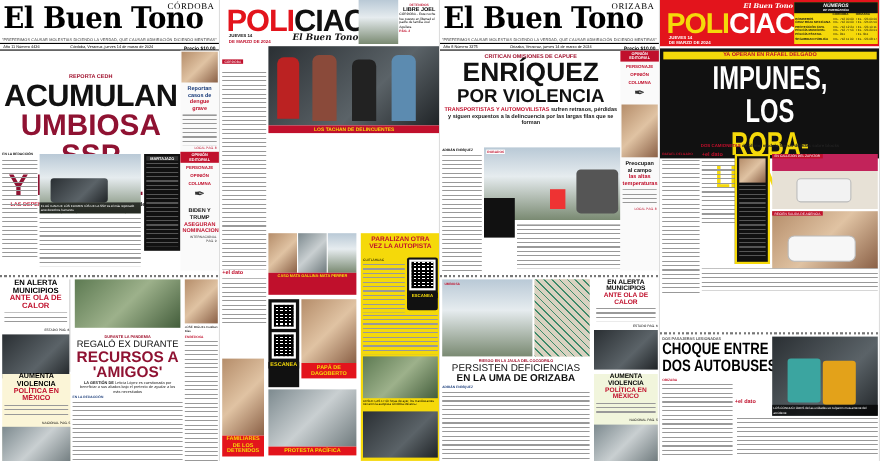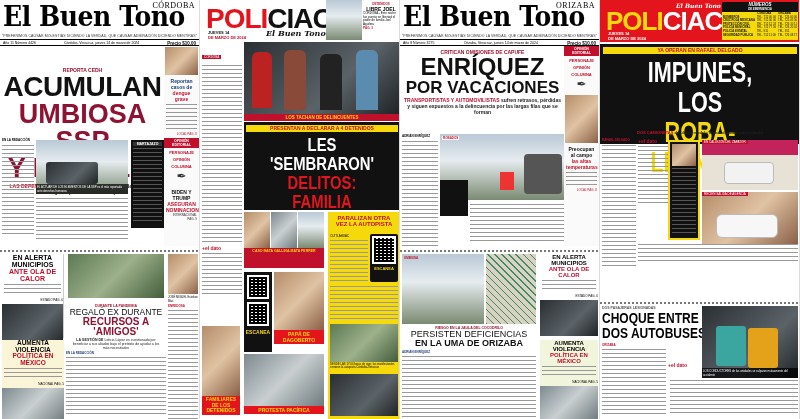--- a/index.html
+++ b/index.html
@@ -130,21 +130,21 @@
     <div style="font-size:3px;text-align:right;">NACIONAL PÁG. 5</div>
     <div class="photo" style="height:34px;margin-top:2px;"></div>
   </div>
 
   <div class="abs ph-green" style="left:68px;top:254px;width:96px;height:44px;"></div>
   <div class="abs ph-warm" style="left:168px;top:254px;width:30px;height:40px;"></div>
   <div class="abs" style="left:168px;top:295px;width:30px;font-size:2.8px;">JOSÉ MIGUEL Esteban Blas</div>
   <div class="abs" style="left:66px;top:304px;width:100px;">
     <div class="kicker" style="margin-top:0;font-size:3.5px;">DURANTE LA PANDEMIA</div>
     <div class="hl1 black" style="font-size:8.5px;font-weight:normal;">REGALÓ EX DURANTE</div>
-    <div class="hl1 maroon" style="font-size:10px;">RECURSOS A 'AMIGOS'</div>
+    <div class="hl1 maroon" style="font-size:14px;">RECURSOS A 'AMIGOS'</div>
     <div class="sub" style="font-size:3.5px;">
       <span>LA GESTIÓN DE</span>
       <span style="font-weight:normal;">Leticia López es cuestionada por beneficiar a sus aliados bajo el pretexto de ayudar a los más necesitados</span>
     </div>
     <div style="font-size:3px;font-weight:bold;color:#1a3c7a;">EN LA REDACCIÓN</div>
     <div class="lines" style="height:58px;margin-top:2px;"></div>
   </div>
   <div class="abs" style="left:168px;top:304px;width:30px;">
     <div style="font-size:3px;color:#c0102c;font-weight:bold;">ENREDOSA</div>
     <div class="lines" style="height:110px;margin-top:2px;"></div>
@@ -184,26 +184,20 @@
   </div>
 
   <div class="abs ph-dark" style="left:44px;top:42px;width:156px;height:72px;">
     <div class="abs" style="left:8px;top:10px;width:20px;height:56px;background:#b22;border-radius:6px 6px 0 0;"></div>
     <div class="abs" style="left:40px;top:8px;width:22px;height:60px;background:#8a4a3a;border-radius:6px 6px 0 0;"></div>
     <div class="abs" style="left:76px;top:12px;width:22px;height:56px;background:#222;border-radius:6px 6px 0 0;"></div>
     <div class="abs" style="left:112px;top:8px;width:22px;height:60px;background:#5c8bb0;border-radius:6px 6px 0 0;"></div>
   </div>
   <div class="abs band-red" style="left:44px;top:114px;width:156px;font-size:4.5px;line-height:7px;color:#f5d90a;background:#c0102c;">LOS TACHAN DE DELINCUENTES</div>
 
-  <div class="abs band-black" style="left:44px;top:122px;width:156px;height:88px;">
-    <div class="band-yellow" style="font-size:5px;line-height:7px;margin:3px 2px;">PRESENTAN A DECLARAR A 4 DETENIDOS</div>
-    <div class="hl1" style="color:#fff;font-size:19px;font-family:'Liberation Sans Narrow','Liberation Sans',sans-serif;transform:scaleX(.78);">LES 'SEMBRARON'</div>
-    <div class="hl1" style="color:#e3141c;font-size:19px;transform:scaleX(.78);">DELITOS: FAMILIA</div>
-    <div style="color:#fff;font-size:4px;font-weight:bold;text-align:center;padding:2px 10px;line-height:5px;">FAMILIARES DE PADRE, hijo y el yerno, junto con cortadores de caña, se manifestaron contra la Fiscalía</div>
-  </div>
 
   <div class="abs" style="left:44px;top:212px;width:80px;height:56px;">
     <div class="abs ph-warm" style="left:0;top:0;width:26px;height:36px;"></div>
     <div class="abs photo" style="left:27px;top:0;width:26px;height:36px;"></div>
     <div class="abs ph-sky" style="left:54px;top:0;width:26px;height:36px;"></div>
     <div class="abs caption-red" style="left:0;top:36px;width:80px;height:20px;">
       <div style="font-weight:bold;color:#f5d90a;text-align:center;">CASO MATA GALLINA-MATA PERRER</div>
     </div>
   </div>
   <div class="abs" style="left:44px;top:272px;width:28px;height:80px;background:#111;">
@@ -243,21 +237,21 @@
   <div class="slogan">"PREFERIMOS CAUSAR MOLESTIAS DICIENDO LA VERDAD, QUE CAUSAR ADMIRACIÓN DICIENDO MENTIRAS"</div>
   <div class="dateline">
     <span>Año 8 Número 3275</span>
     <span>Orizaba, Veracruz, jueves 14 de marzo de 2024</span>
     <span class="price">Precio $10.00</span>
   </div>
 
   <div class="main-col" style="top:46px;">
     <div class="kicker">CRITICAN OMISIONES DE CAPUFE</div>
     <div class="hl1 black" style="font-size:24px;">ENRÍQUEZ</div>
-    <div class="hl1 black" style="font-size:17px;">POR VACACIONES</div>
+    <div class="hl1 black" style="font-size:17px;">POR VIOLENCIA</div>
     <div class="sub">
       <span class="red">TRANSPORTISTAS Y AUTOMOVILISTAS</span>
       <span>sufren retrasos, pérdidas y siguen expuestos a la delincuencia por las largas filas que se forman</span>
     </div>
   </div>
 
   <div class="abs" style="left:2px;top:134px;width:36px;">
     <div style="font-size:3px;font-weight:bold;">ADRIÁN ENRÍQUEZ</div>
     <div class="lines" style="height:108px;margin-top:3px;"></div>
   </div>

